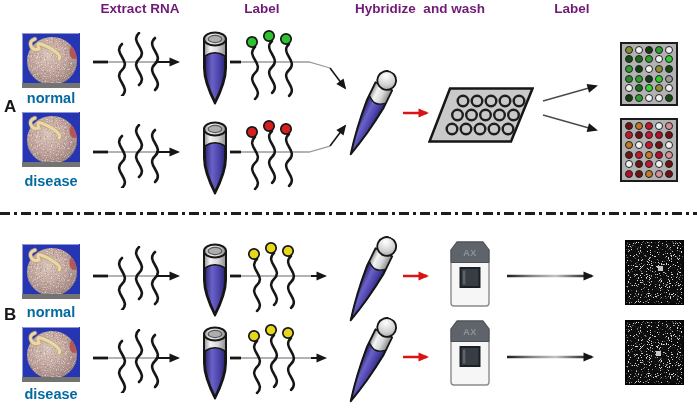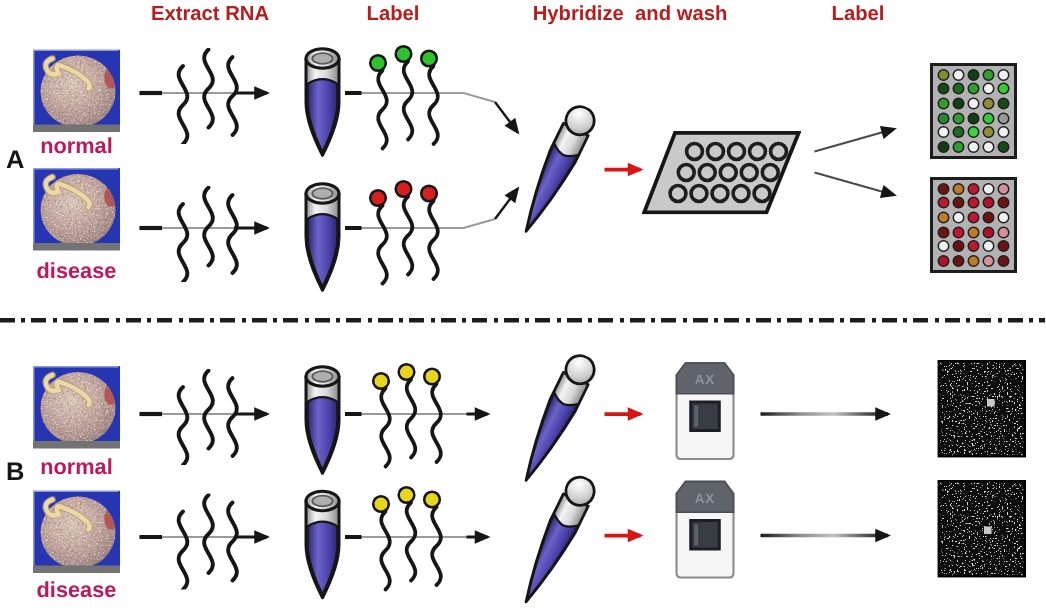--- a/index.html
+++ b/index.html
@@ -1,20 +1,20 @@
 <!DOCTYPE html>
 <html style="--red-arrow: #d81414;"><head>
 <meta charset="utf-8">
 <style>
   html,body{margin:0;padding:0;background:#fff;}
   .stage{position:relative;width:697px;height:409px;background:#ffffff;
          font-family:"Liberation Sans",sans-serif;color:#111;overflow:hidden;}
   .abs{position:absolute;}
-  .hdr{position:absolute;font-weight:bold;font-size:13.5px;text-align:center;white-space:pre;color:#b91c1c;}
-  .cap{position:absolute;font-weight:bold;font-size:14.5px;text-align:center;color:#be185d;}
+  .hdr{position:absolute;font-weight:bold;font-size:13.5px;text-align:center;white-space:pre;color:#701a75;}
+  .cap{position:absolute;font-weight:bold;font-size:14.5px;text-align:center;color:#0369a1;}
   .plabel{position:absolute;font-weight:bold;font-size:17px;color:#161616;}
   .sep{position:absolute;height:2.6px;
        background:repeating-linear-gradient(90deg,#1d1d1d 0 10px,transparent 10px 14.2px,#1d1d1d 14.2px 16.8px,transparent 16.8px 21px);}
   .ttube{transform:rotate(26deg);transform-origin:50% 55%;}
   .scanarray{position:absolute;width:58px;height:64px;background:#b2b2b2;
              border:2.4px solid #1c1c1c;box-sizing:border-box;
              display:grid;grid-template-columns:repeat(5,1fr);place-items:center;
              padding:1px 2px;}
   .scanarray .dot{width:8px;height:8px;border-radius:50%;border:1.9px solid #1f1f1f;box-sizing:border-box;}
   .spot{fill:#c9c9c9;stroke:#1e1e1e;stroke-width:2.4;}

